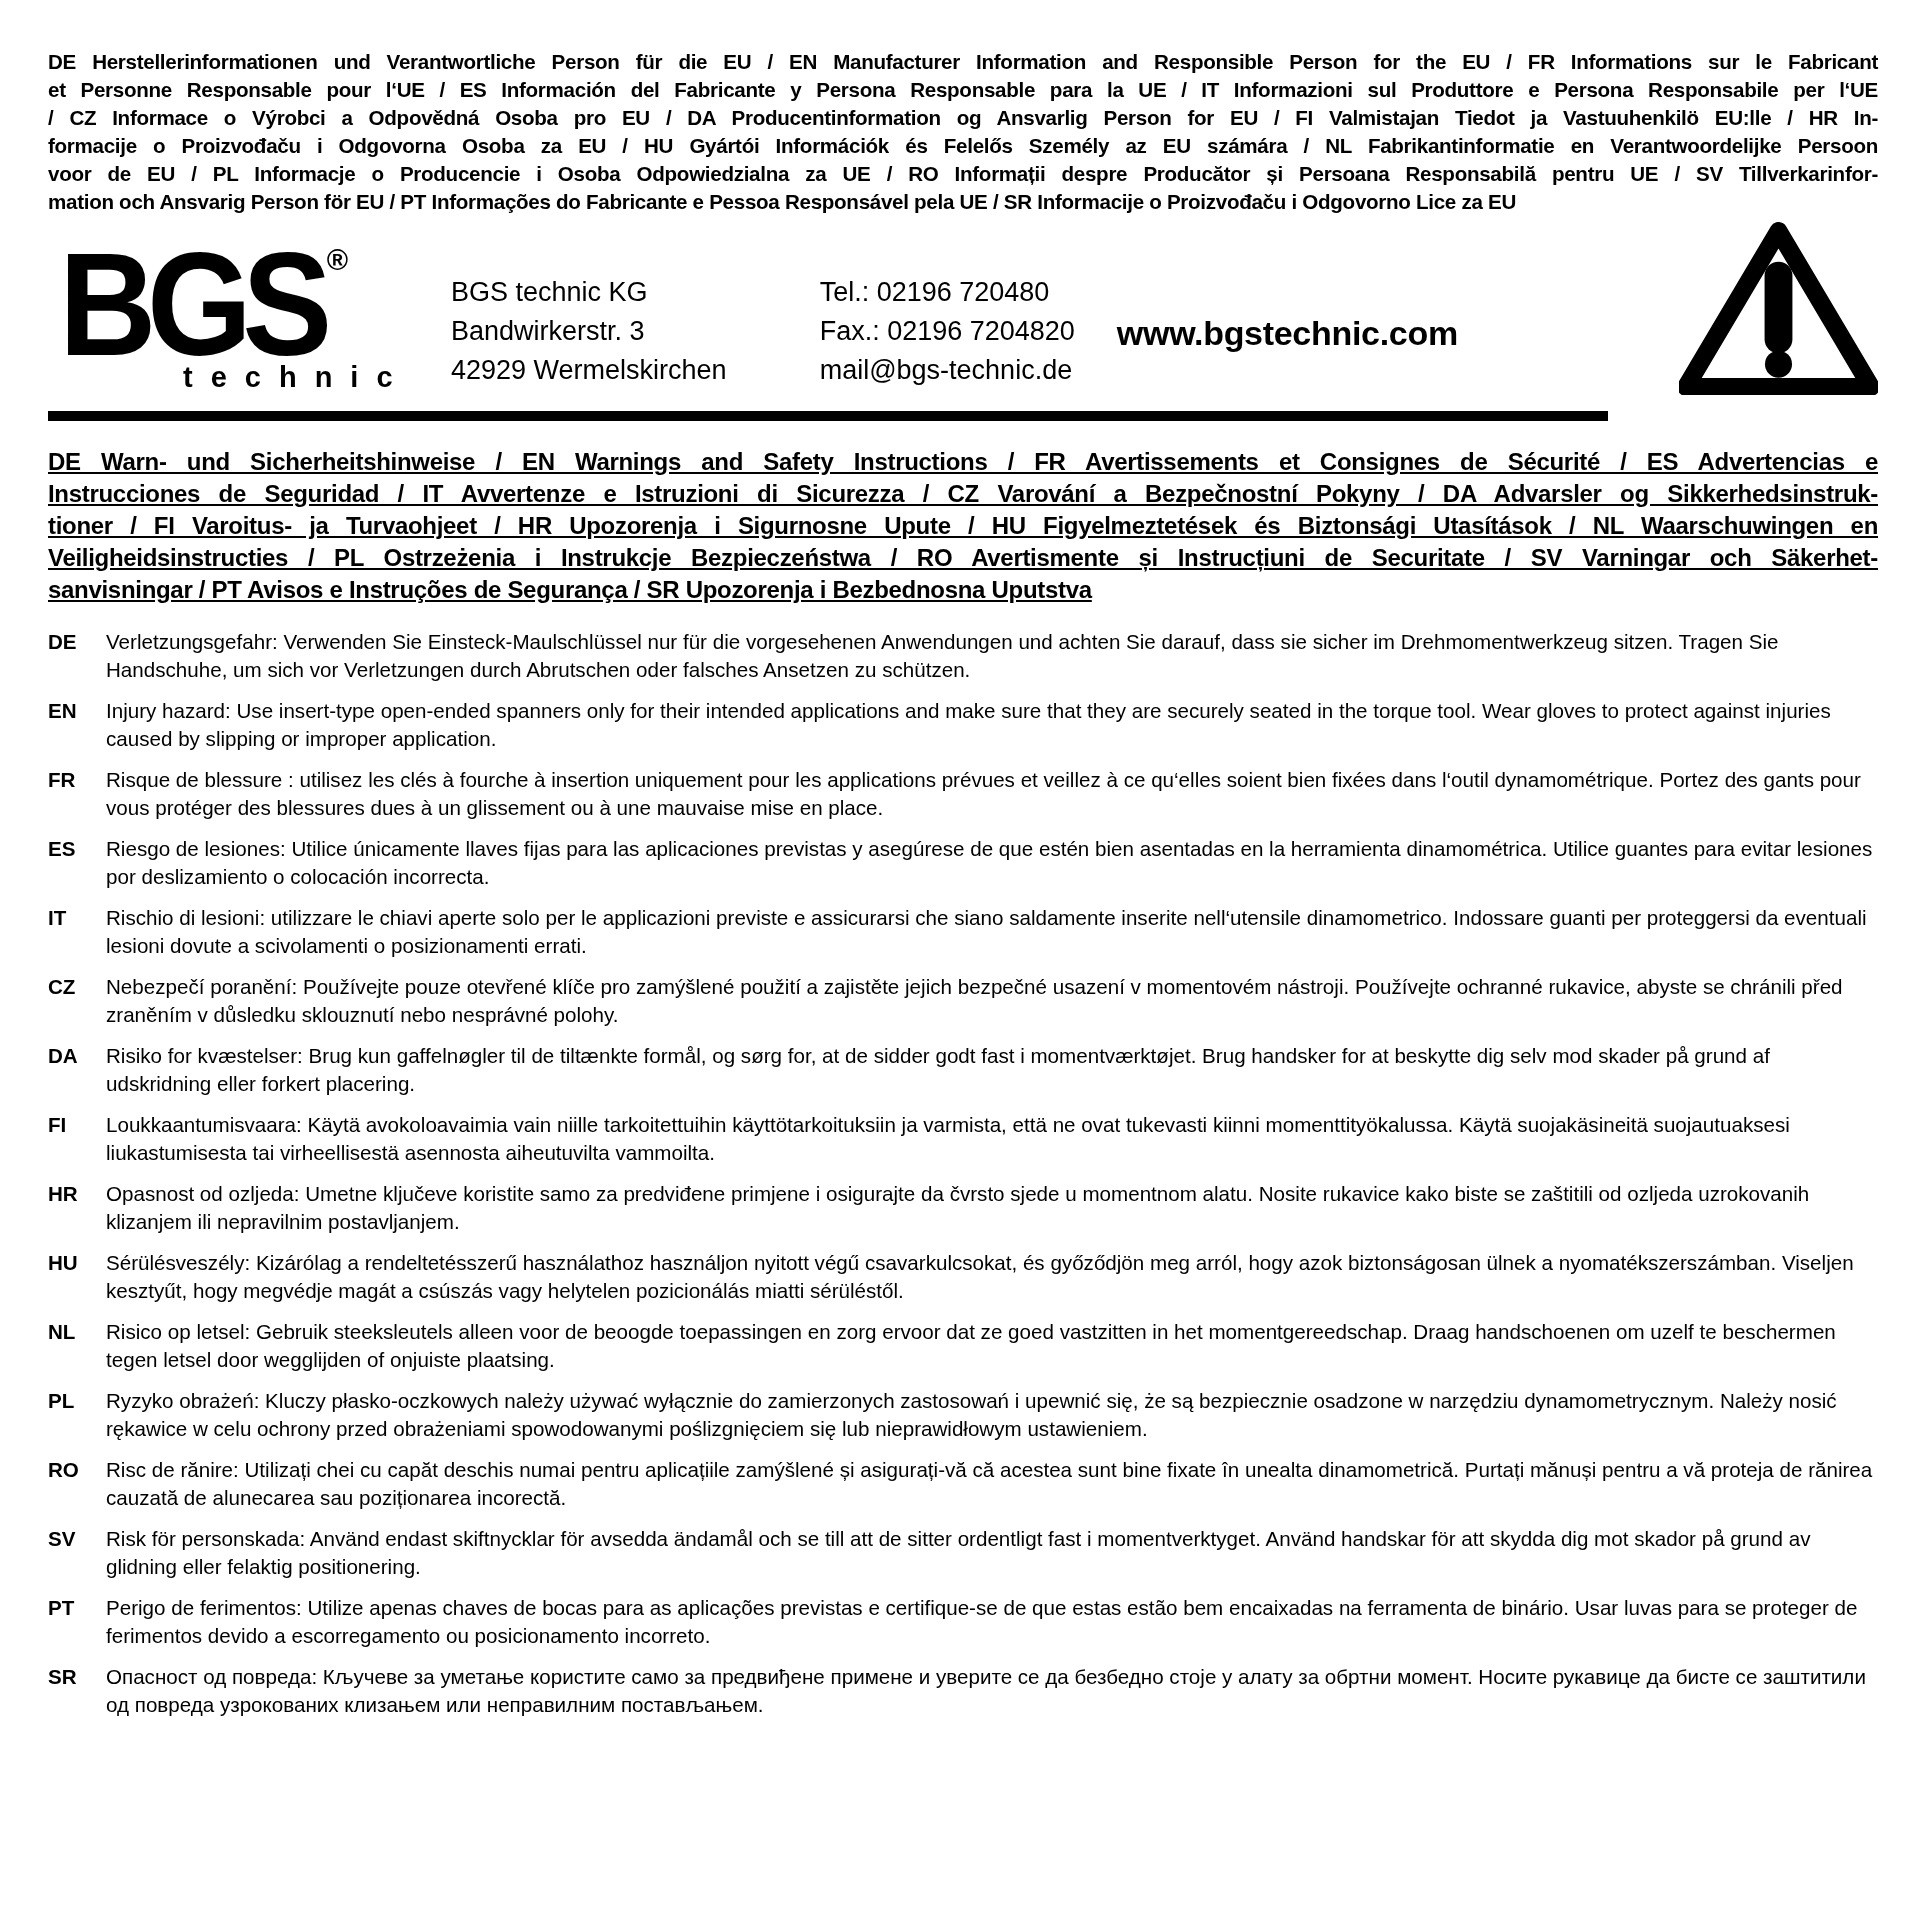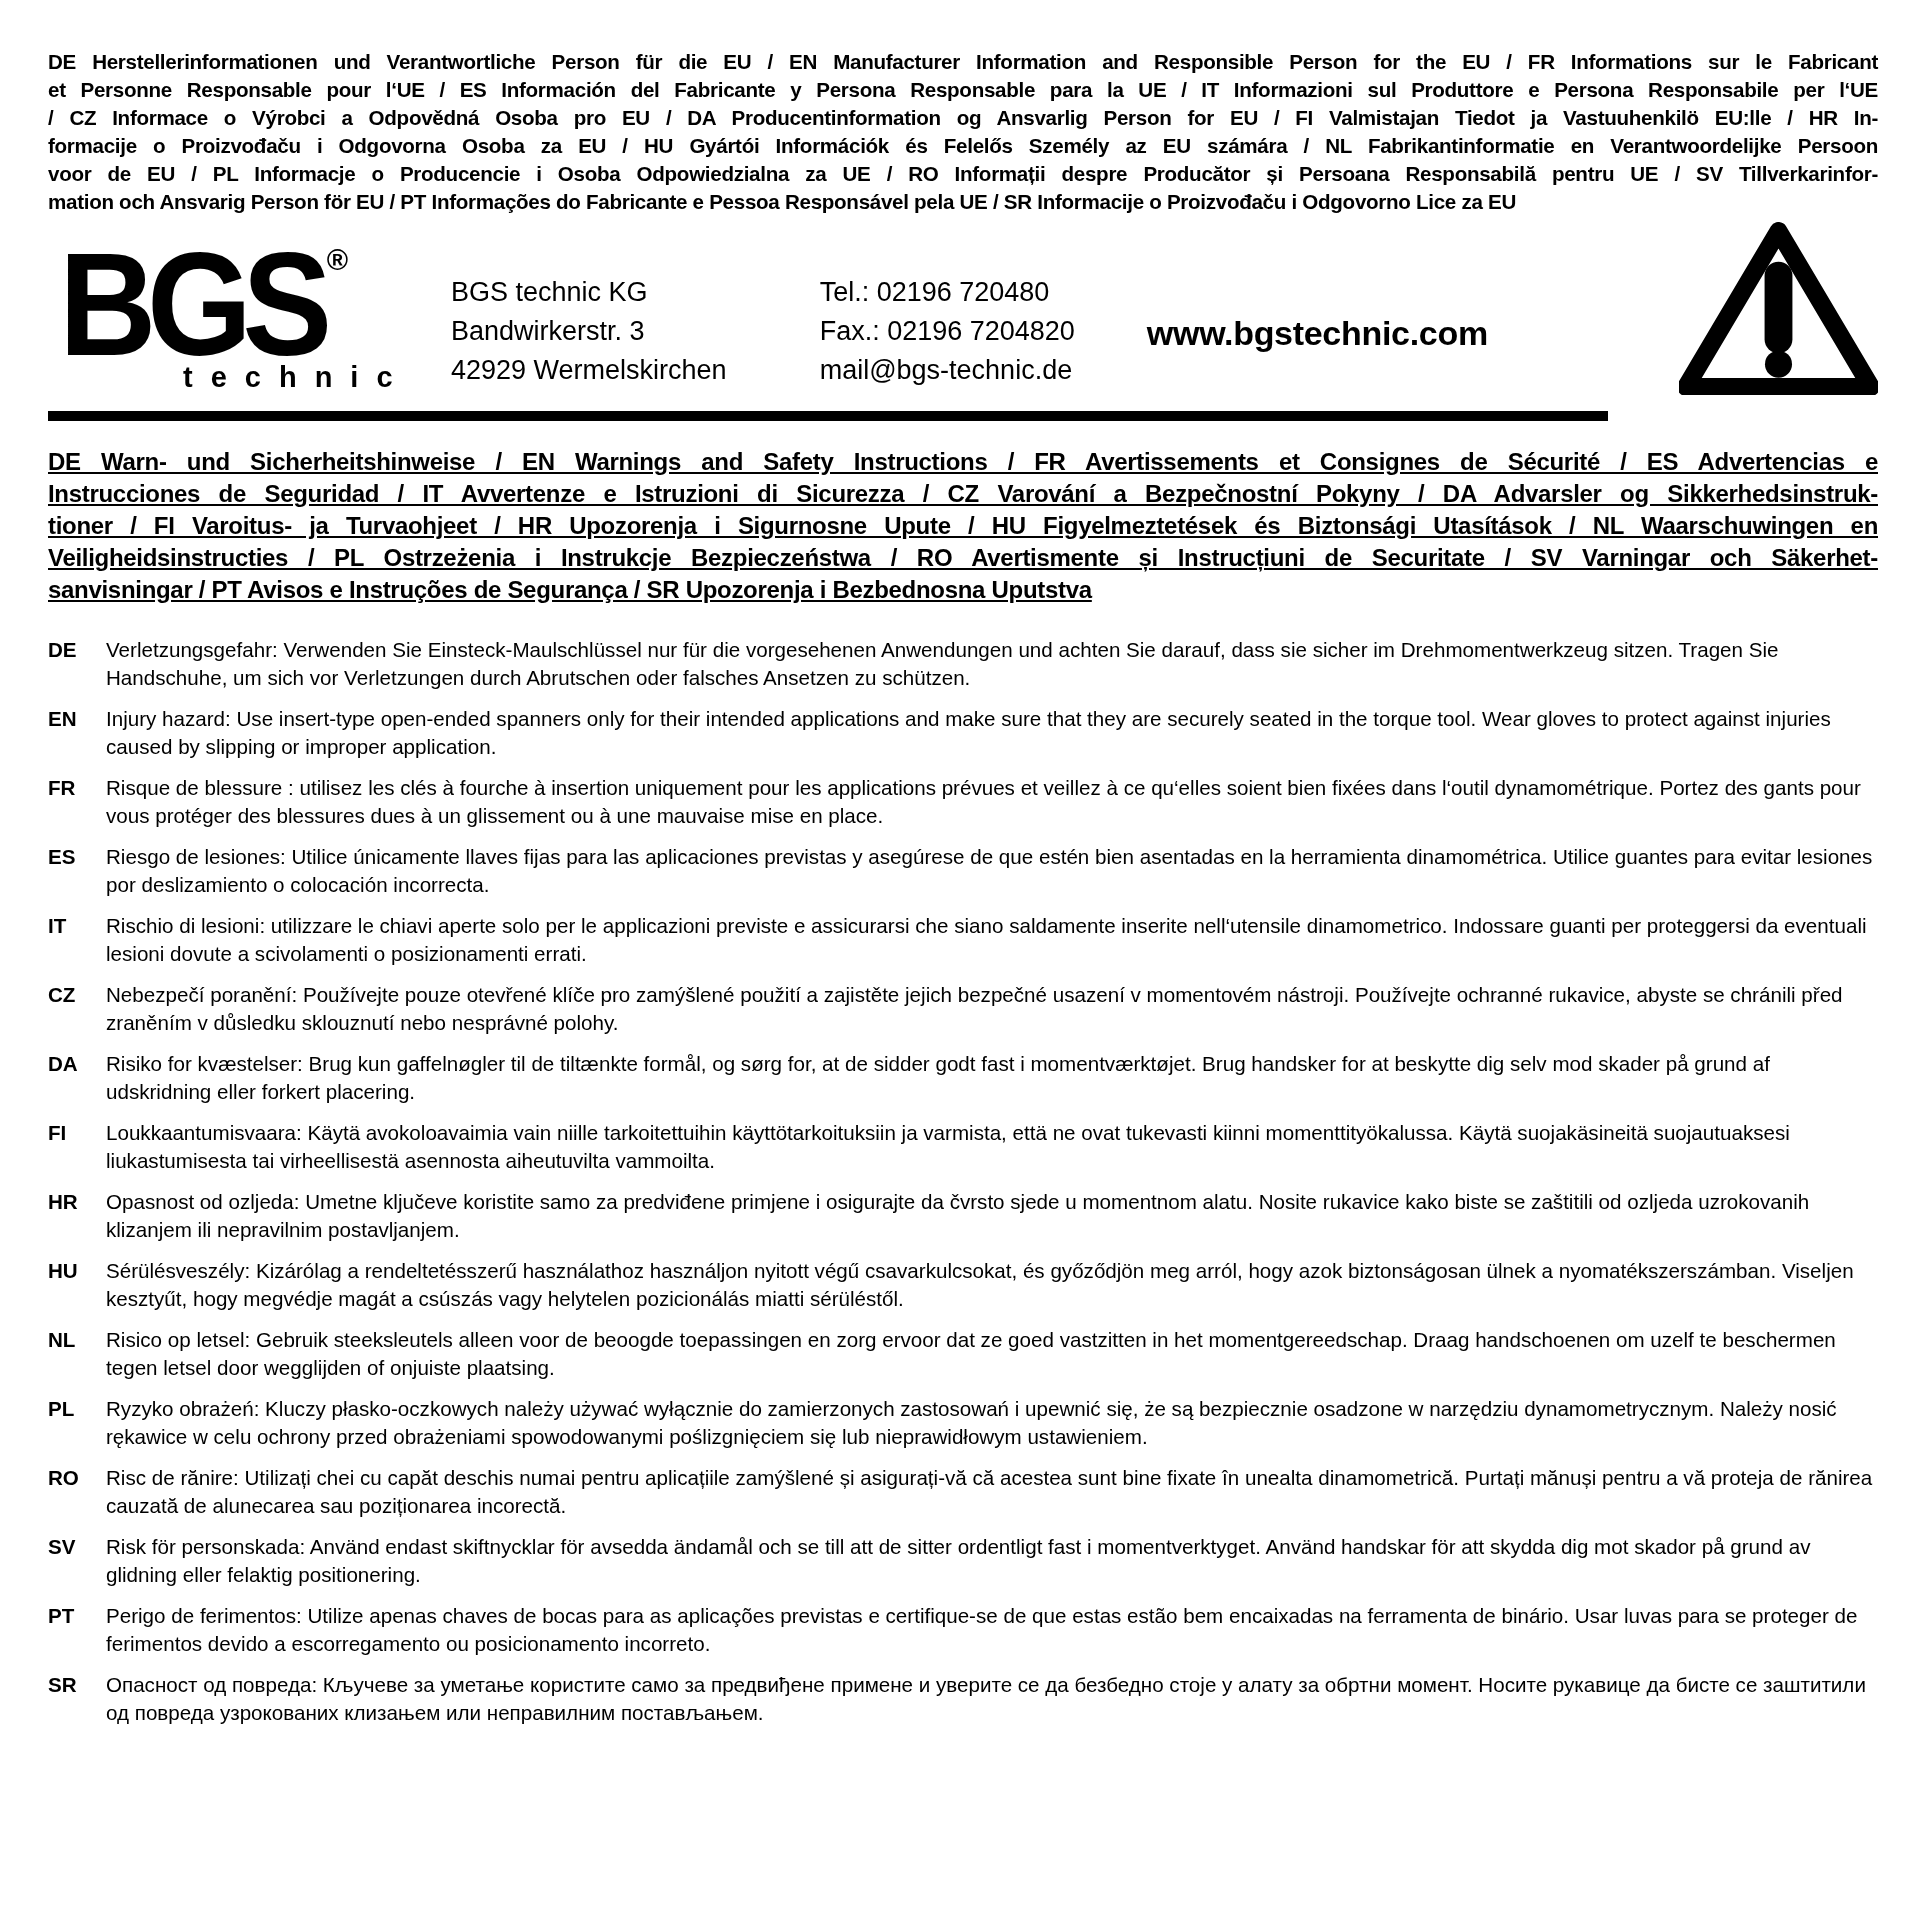--- a/index.html
+++ b/index.html
@@ -26,30 +26,30 @@
     letter-spacing: -9.6px; display: inline-block; transform: scaleY(1.08);
   }
   .logo-reg { font-weight: bold; font-size: 29px; vertical-align: 81px; margin-left: 4.1px; }
   .logo-technic {
     font-weight: bold; font-size: 29px; letter-spacing: 18px;
     margin-left: 124px; margin-top: 1.4px;
   }
   .company-col { font-size: 27px; line-height: 39px; margin-top: 29px; }
   .col-address { margin-left: 69px; }
   .col-contact { margin-left: 93px; }
-  .website { font-weight: bold; font-size: 34px; margin-left: 72px; margin-top: 70px; letter-spacing: -0.3px; }
+  .website { font-weight: bold; font-size: 34px; margin-left: 42px; margin-top: 70px; letter-spacing: -0.3px; }
   .triangle-wrap { margin-left: auto; margin-top: -22px; flex: none; }
 
   .rule { height: 10.3px; background: #000; width: 1560px; margin-top: 19px; }
 
   
   .warn-header { font-weight: bold; font-size: 24px; line-height: 32px; letter-spacing: -0.3px; margin-top: 25px; text-decoration: underline; }
 
   
-  .warnings { margin-top: 30px; font-size: 20.6px; line-height: 28px; }
+  .warnings { margin-top: 22px; font-size: 20.6px; line-height: 28px; }
   .warning-row { display: flex; margin-bottom: 13px; }
   .lang-code { font-weight: bold; width: 58px; flex: none; }
   .warning-text { flex: 1; }
 </style>
 </head>
 <body>
 
 <div class="page">
 
   <div class="mfr-header">

